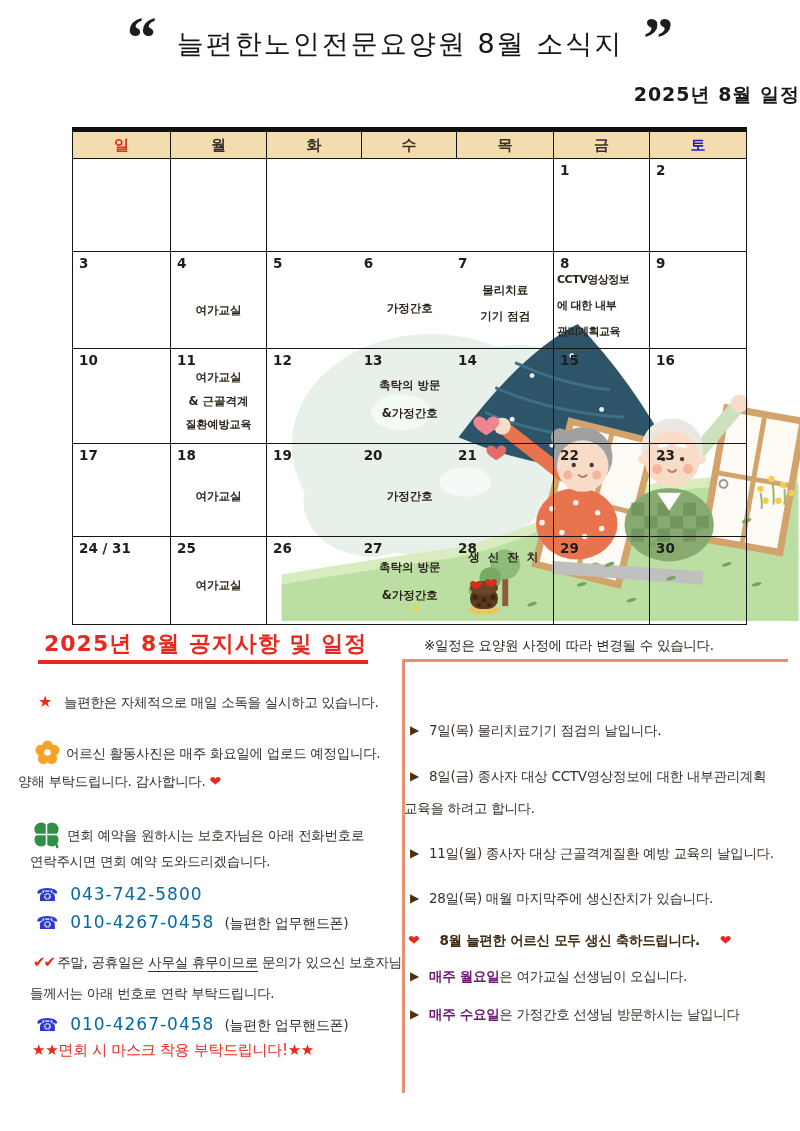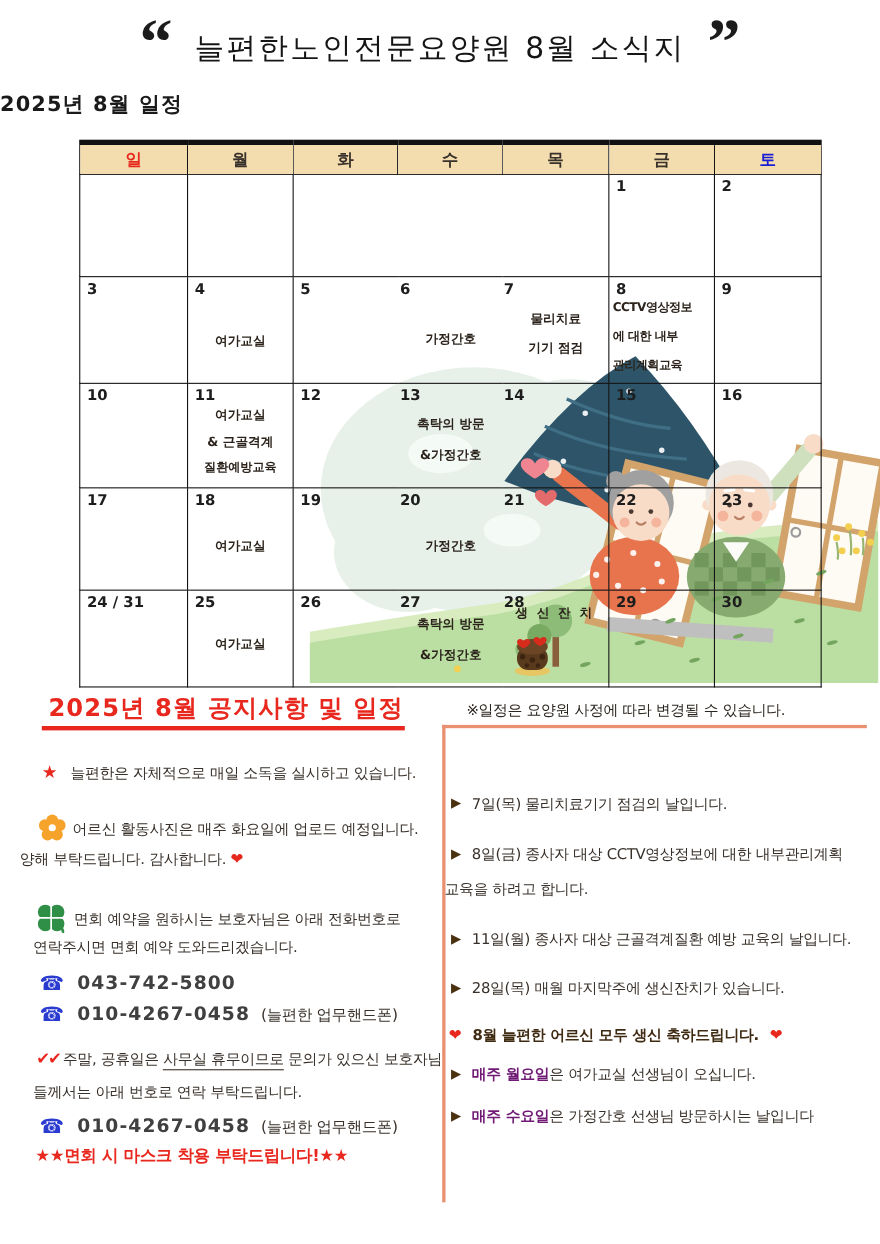--- a/index.html
+++ b/index.html
@@ -5,21 +5,21 @@
   html,body{margin:0;padding:0;background:#fff;}
   .page{position:relative;width:800px;height:1131px;background:#ffffff;overflow:hidden;
         font-family:"DejaVu Sans","Liberation Sans",sans-serif;color:#38302a;}
 
   
   .title-row{position:absolute;top:8px;left:0;width:100%;text-align:center;white-space:nowrap;}
   .bigquote{font-family:"Liberation Serif","DejaVu Serif",serif;font-size:60px;font-weight:bold;
             color:#1c1c1c;vertical-align:top;line-height:1;}
   .page-title{display:inline-block;font-size:27px;font-weight:normal;color:#151515;
               letter-spacing:2px;margin:18px 20px 0 20px;vertical-align:top;}
-  .subtitle{position:absolute;top:82px;left:0;width:100%;text-align:left;
+  .subtitle{position:absolute;top:82px;left:0;width:100%;text-align:right;
             font-size:19px;font-weight:bold;color:#1a1a1a;letter-spacing:1px;}
 
   
   .illus{position:absolute;left:280px;top:318px;width:520px;height:303px;z-index:1;}
 
   
   table.cal{position:absolute;left:72px;top:127px;width:674px;z-index:2;
             border-collapse:collapse;table-layout:fixed;}
   .cal td{border:1.5px solid #141414;padding:0;position:relative;vertical-align:top;background:transparent;}
   .cal tr.dow td{background:#f3dcae;border-top:5px solid #111;text-align:center;
@@ -36,23 +36,23 @@
   .caveat{position:absolute;left:424px;top:637px;font-size:13.5px;color:#2c2620;white-space:nowrap;letter-spacing:-0.3px;}
   .vdiv{position:absolute;left:402px;top:659px;width:3px;height:434px;background:#e8906f;}
   .hdiv{position:absolute;left:402px;top:659px;width:386px;height:3px;background:#e8906f;}
 
   .note{position:absolute;white-space:nowrap;font-size:13.5px;color:#38302a;letter-spacing:-0.3px;line-height:1.4;}
   .star{color:#e8281e;font-size:16px;font-weight:bold;}
   .checks{color:#e8281e;font-size:15px;font-weight:bold;letter-spacing:-2px;margin-right:3px;}
   .heart{color:#e8281e;font-size:14px;}
   .uline{border-bottom:1.5px solid #38302a;padding-bottom:1px;}
   .phone-icon{color:#2a3bd0;font-size:18px;font-weight:bold;margin-right:8px;vertical-align:-1px;}
-  .phone-num{font-size:17px;font-weight:bold;color:#404040;letter-spacing:1px;}
+  .phone-num{font-size:17px;font-weight:normal;color:#0369a1;letter-spacing:1px;}
   .phone-label{font-size:14px;color:#38302a;margin-left:6px;}
-  .mask-line{color:#e8281e;font-weight:bold;font-size:15px;letter-spacing:-0.3px;}
+  .mask-line{color:#e8281e;font-weight:normal;font-size:15px;letter-spacing:-0.3px;}
   .icon-svg{display:inline-block;vertical-align:-7px;margin-right:6px;}
 
   .tri{color:#4a3210;font-size:12px;margin-right:10px;vertical-align:1px;}
   .rc{position:absolute;white-space:nowrap;font-size:13.5px;color:#38302a;letter-spacing:-0.3px;}
   .hl{color:#701a75;font-weight:bold;}
   .bday{color:#3f2a12;font-weight:bold;}
 </style>
 </head>
 <body>
 
@@ -409,21 +409,21 @@
   </div>
   <div class="rc" style="left:404px;top:800px">교육을 하려고 합니다.</div>
   <div class="rc" style="left:410px;top:845px">
     <span class="tri">▶</span><span>11일(월) 종사자 대상 근골격계질환 예방 교육의 날입니다.</span>
   </div>
   <div class="rc" style="left:410px;top:890px">
     <span class="tri">▶</span><span>28일(목) 매월 마지막주에 생신잔치가 있습니다.</span>
   </div>
   <div class="rc" style="left:408px;top:932px">
     <span class="heart">❤</span>
-    <span class="bday" style="margin:0 6px">8월 늘편한 어르신 모두 생신 축하드립니다.</span>
+    <span class="bday" style="margin:0 16px">8월 늘편한 어르신 모두 생신 축하드립니다.</span>
     <span class="heart">❤</span>
   </div>
   <div class="rc" style="left:410px;top:968px">
     <span class="tri">▶</span><span class="hl">매주 월요일</span><span>은 여가교실 선생님이 오십니다.</span>
   </div>
   <div class="rc" style="left:410px;top:1006px">
     <span class="tri">▶</span><span class="hl">매주 수요일</span><span>은 가정간호 선생님 방문하시는 날입니다</span>
   </div>
 
 </div>

